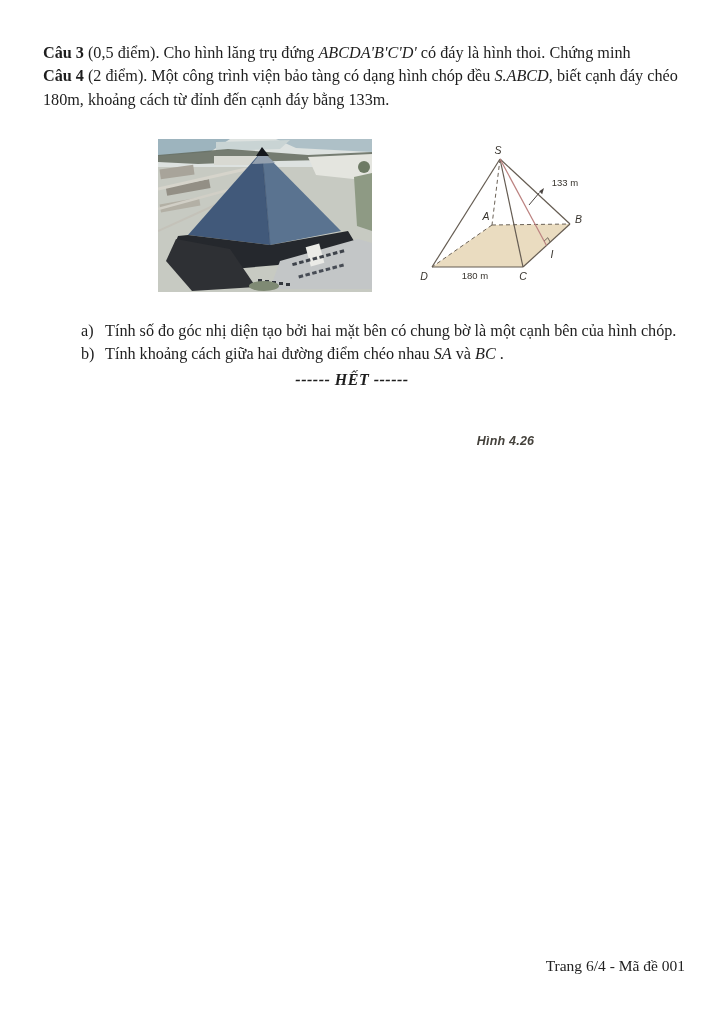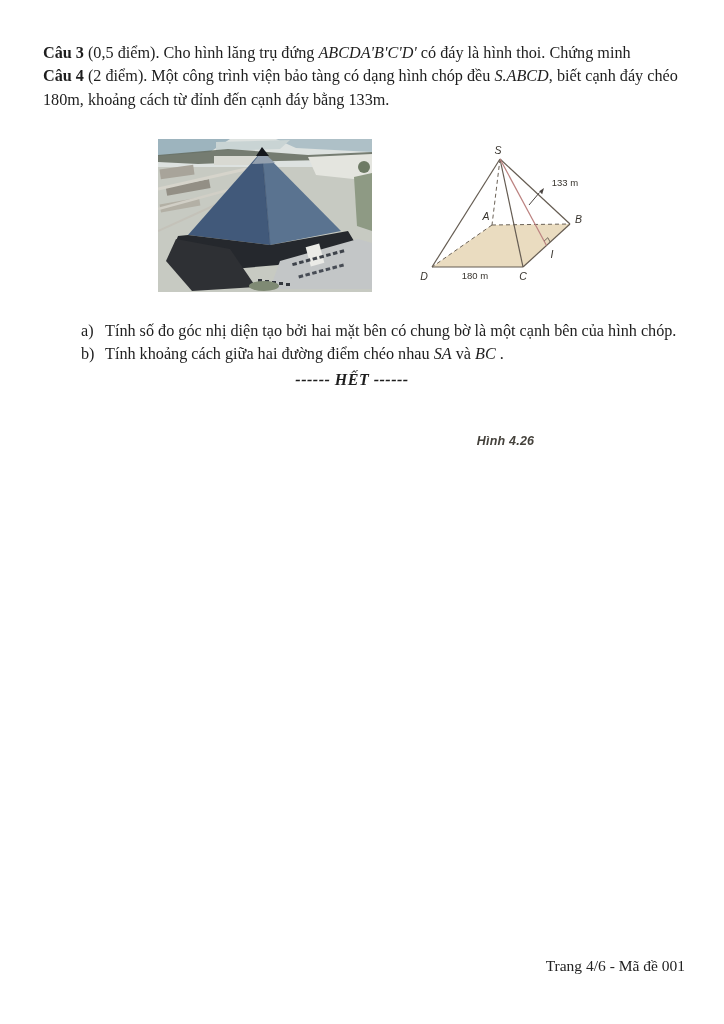--- a/index.html
+++ b/index.html
@@ -155,15 +155,15 @@
       <span>Tính số đo góc nhị diện tạo bởi hai mặt bên có chung bờ là một cạnh bên của hình chóp.</span>
     </div>
     <div class="part">
       <span class="marker">b)</span>
       <span><span>Tính khoảng cách giữa hai đường điểm chéo nhau </span><i>SA</i><span> và </span><i>BC</i><span> .</span></span>
     </div>
   </div>
 
   <div class="end-marker">------ HẾT ------</div>
 
-  <div class="footer">Trang 4/6 - Mã đề 001</div>
+  <div class="footer">Trang 6/4 - Mã đề 001</div>
 
 </div>
 
 </body></html>

